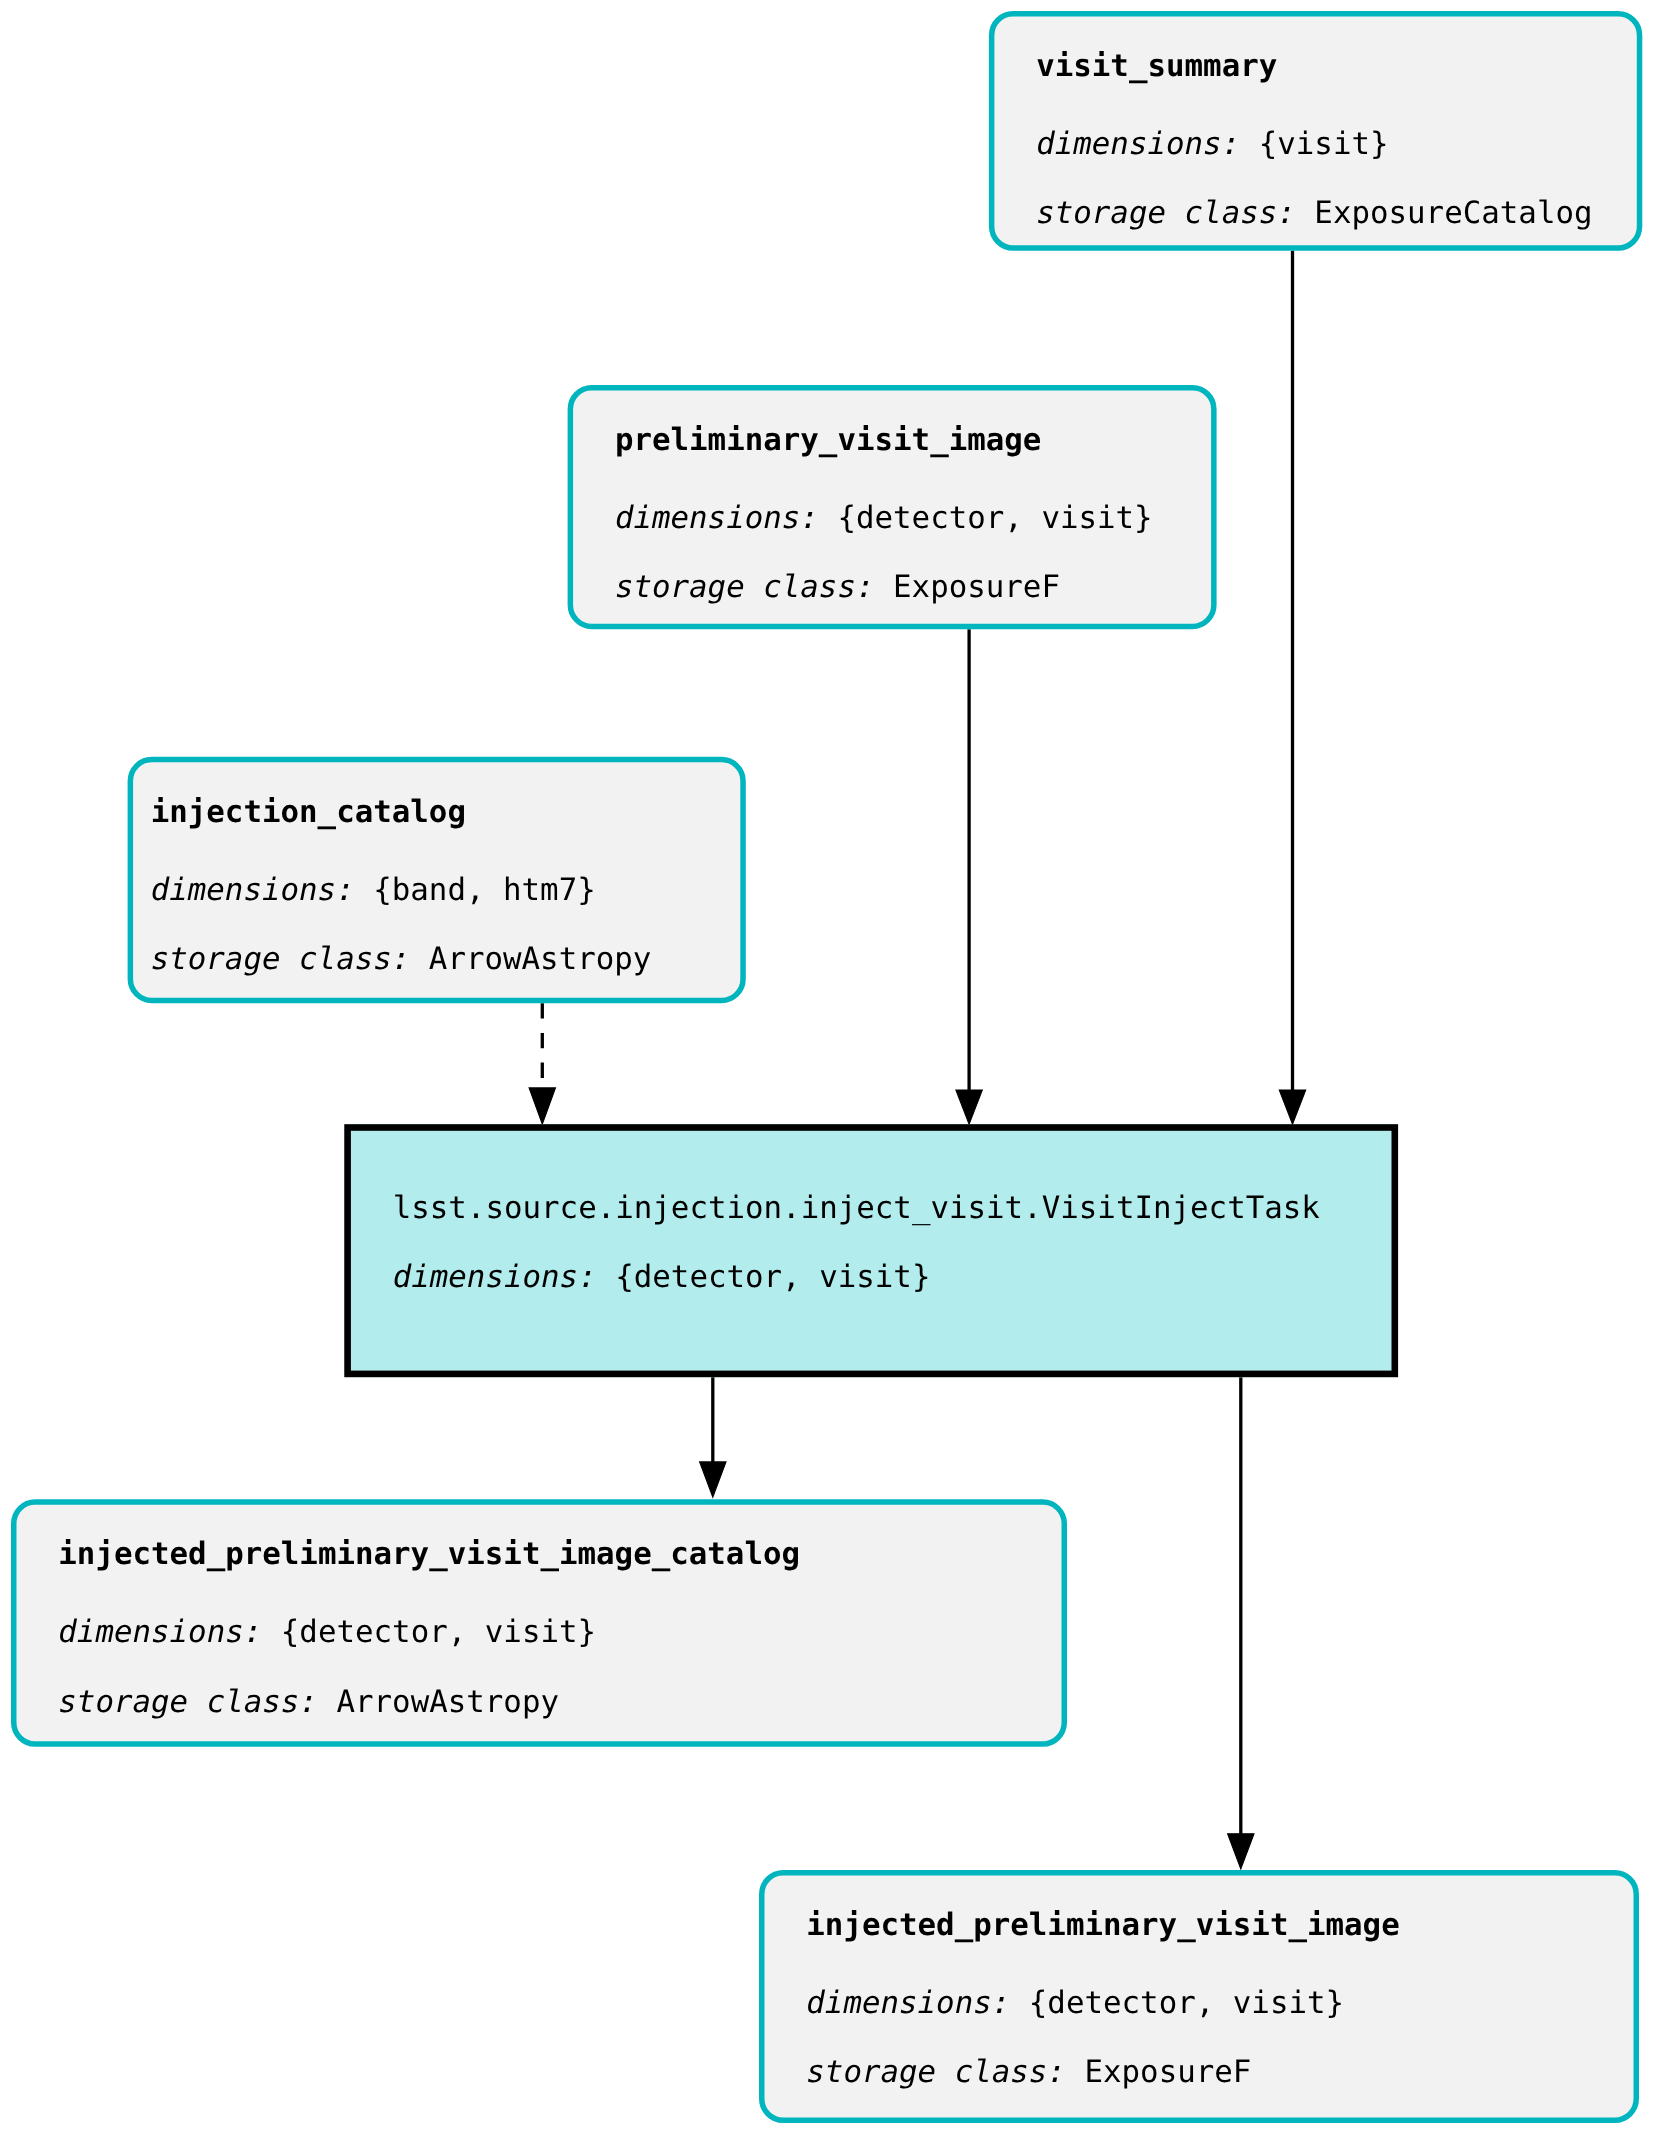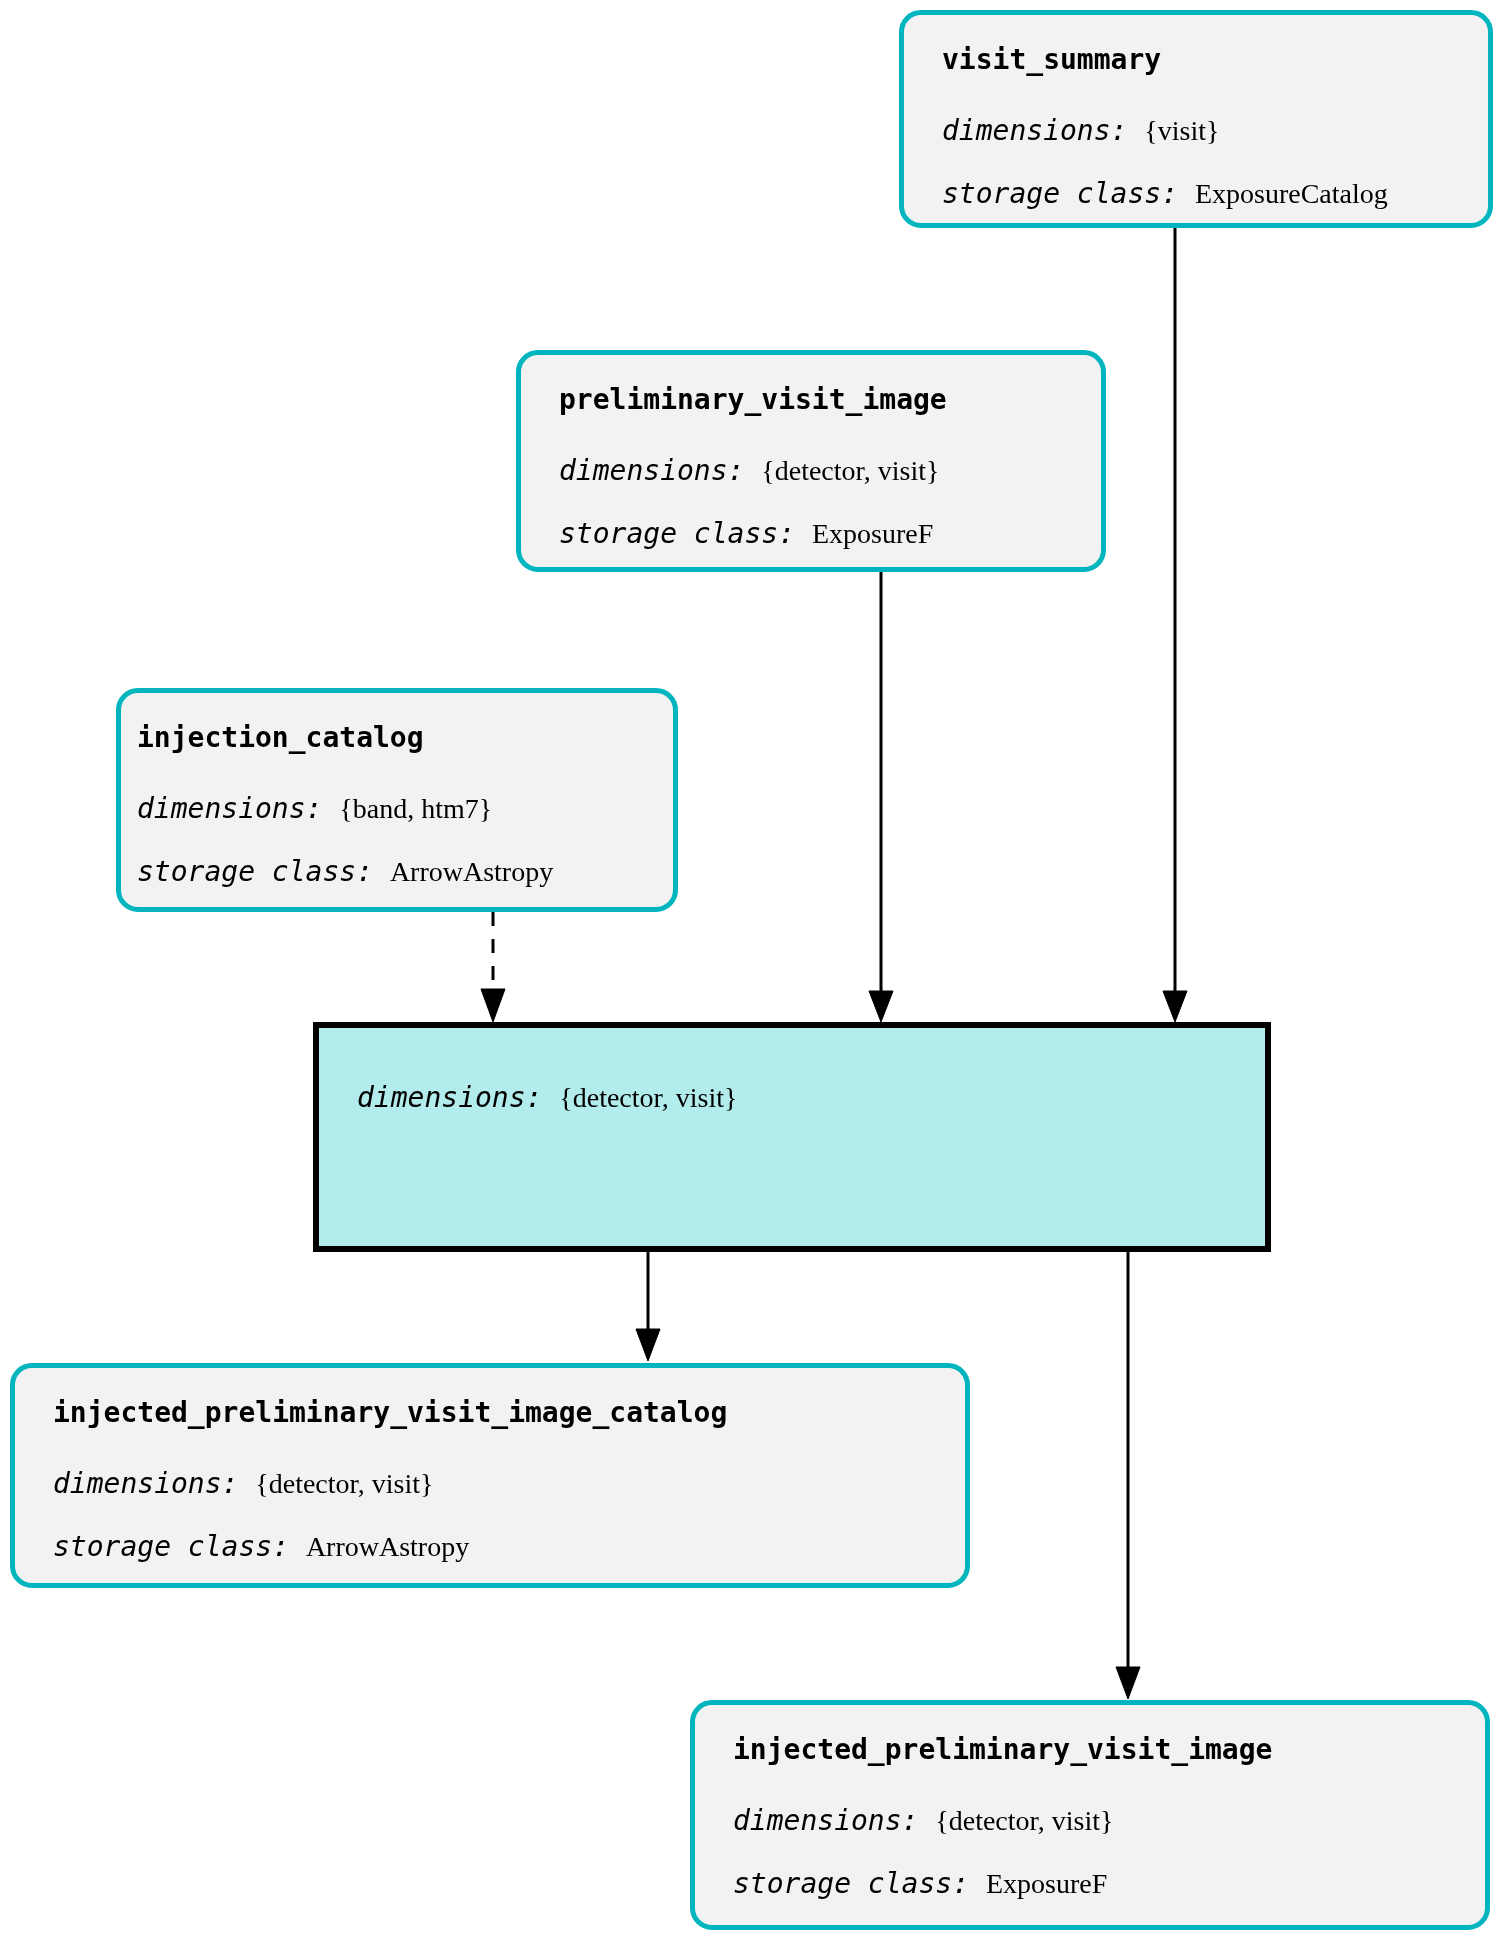--- a/index.html
+++ b/index.html
@@ -56,21 +56,21 @@
     white-space: nowrap;
     letter-spacing: 0px;
   }
   .node-line {
     margin-top: 33px;
     font-size: 28px;
     line-height: 30px;
     white-space: nowrap;
   }
   .lbl { font-style: italic; }
-  .val { font-style: normal; font-family: Liberation Serif, serif; }
+  .val { font-style: normal; }
 
   
   #n-visit-summary            { left: 899px;  top: 10px;   width: 594px; height: 218px; }
   #n-preliminary-visit-image  { left: 516px;  top: 350px;  width: 590px; height: 222px; }
   #n-injection-catalog        { left: 116px;  top: 688px;  width: 562px; height: 224px; padding-left: 16px; }
   #n-inject-visit             { left: 313px;  top: 1022px; width: 958px; height: 230px; }
   #n-injected-catalog         { left: 10px;   top: 1363px; width: 960px; height: 225px; }
   #n-injected-image           { left: 690px;  top: 1700px; width: 800px; height: 230px; }
 </style>
 </head>
@@ -137,20 +137,23 @@
       <span class="val">{band, htm7}</span>
     </div>
     <div class="node-line">
       <span class="lbl">storage class:</span>
       <span class="val">ArrowAstropy</span>
     </div>
   </div>
 
   <div class="node task" id="n-inject-visit">
     <div class="node-line">
+      <span class="val">lsst.source.injection.inject_visit.VisitInjectTask</span>
+    </div>
+    <div class="node-line">
       <span class="lbl">dimensions:</span>
       <span class="val">{detector, visit}</span>
     </div>
   </div>
 
   <div class="node dataset" id="n-injected-catalog">
     <div class="node-title">injected_preliminary_visit_image_catalog</div>
     <div class="node-line">
       <span class="lbl">dimensions:</span>
       <span class="val">{detector, visit}</span>

